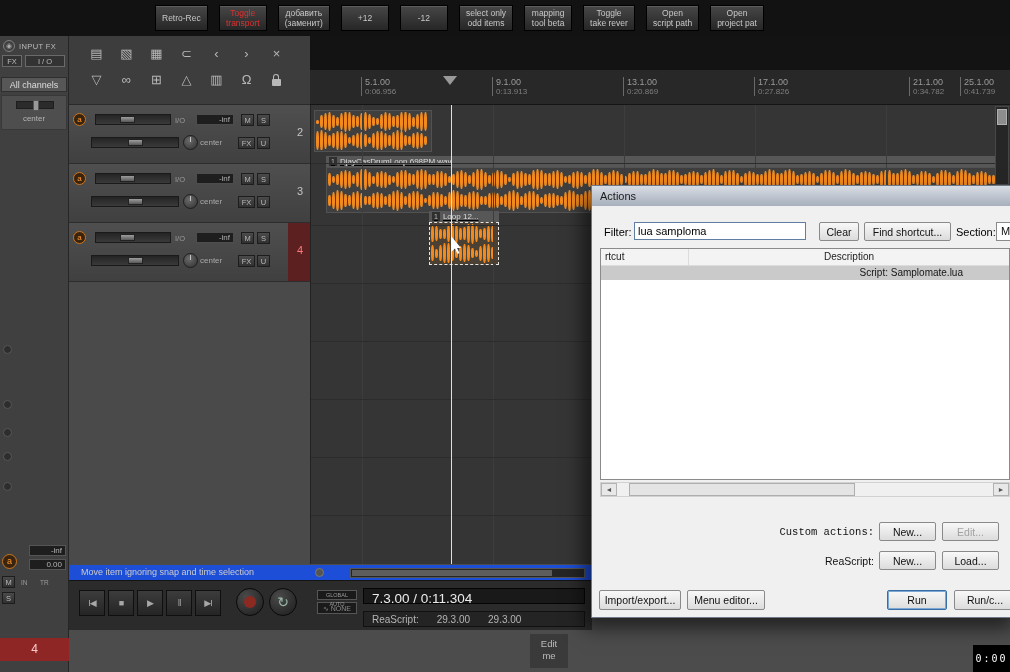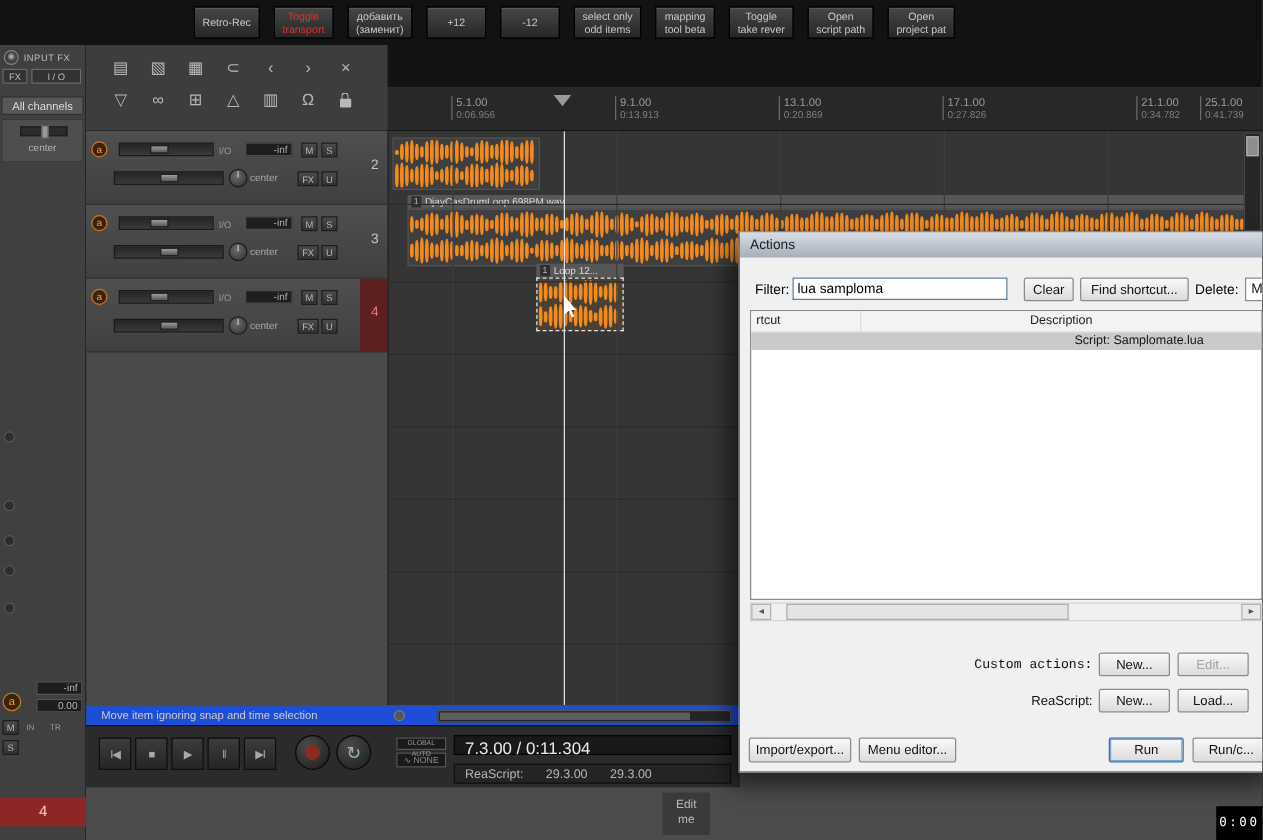--- a/index.html
+++ b/index.html
@@ -78,21 +78,21 @@
   
   .blackstrip{position:absolute;left:310px;top:36px;width:700px;height:34px;background:#131313;}
   .ruler{position:absolute;left:310px;top:70px;width:700px;height:35px;background:#282828;
          border-bottom:1px solid #151515;overflow:hidden;}
   .rmark{position:absolute;top:7px;border-left:1px solid #6a6a6a;padding-left:3px;color:#9a9a9a;}
   .rbar{font-size:9px;} .rtime{font-size:8px;color:#7f7f7f;}
   .phtri{position:absolute;left:133px;top:6px;width:0;height:0;border:7px solid transparent;border-top:9px solid #999;}
   .lanes{position:absolute;left:310px;top:105px;width:700px;height:459px;background:#353535;overflow:hidden;border-left:1px solid #222;}
   .vgrid{position:absolute;top:0;width:1px;height:100%;background:#3d3d3d;}
   .hline{position:absolute;left:0;width:100%;height:1px;background:#2c2c2c;}
-  .item{position:absolute;}
+  .item{position:absolute;text-decoration:underline;}
   .item-label{height:11px;background:#575757;color:#ddd;font-size:8px;line-height:11px;padding:0 3px;
               white-space:nowrap;overflow:hidden;display:flex;gap:3px;align-items:center;}
   .take-badge{background:#2f2f2f;color:#bbb;font-size:7px;padding:0 2px;height:9px;line-height:9px;flex:none;}
   .item-body{position:relative;background:rgba(95,95,95,.25);border:1px solid #525252;}
   .item.sel .item-body{border:1px dashed #e6e6e6;background:rgba(130,95,50,.28);}
   .wave{position:absolute;inset:1px;display:flex;flex-direction:column;justify-content:center;overflow:hidden;}
   .wrow{display:flex;align-items:center;height:50%;}
   .wrow span{width:3px;margin-right:1px;background:#f28a1e;border-radius:40%;flex:none;}
   .playhead{position:absolute;left:140px;top:0;width:1px;height:100%;background:#e0e0e0;z-index:4;}
   .cursor{position:absolute;left:140px;top:131px;width:10px;height:18px;background:#fff;z-index:6;
@@ -852,21 +852,21 @@
 
   <div class="dlg">
     <div class="dlg-title">
       <span>Actions</span>
     </div>
     <div class="dlg-body">
       <span class="flabel">Filter:</span>
       <input class="finput" value="lua samploma" style="">
       <button class="wbtn clearb">Clear</button>
       <button class="wbtn findsc">Find shortcut...</button>
-      <span class="seclabel">Delete:</span>
+      <span class="seclabel">Section:</span>
       <div class="secdrop"><span>M</span></div>
       <div class="alist">
         <div class="ahead">
           <div class="ah1">rtcut</div>
           <div class="ah2">Description</div>
         </div>
         <div>
             <div class="arow">Script: Samplomate.lua</div>
           </div>
       </div>

